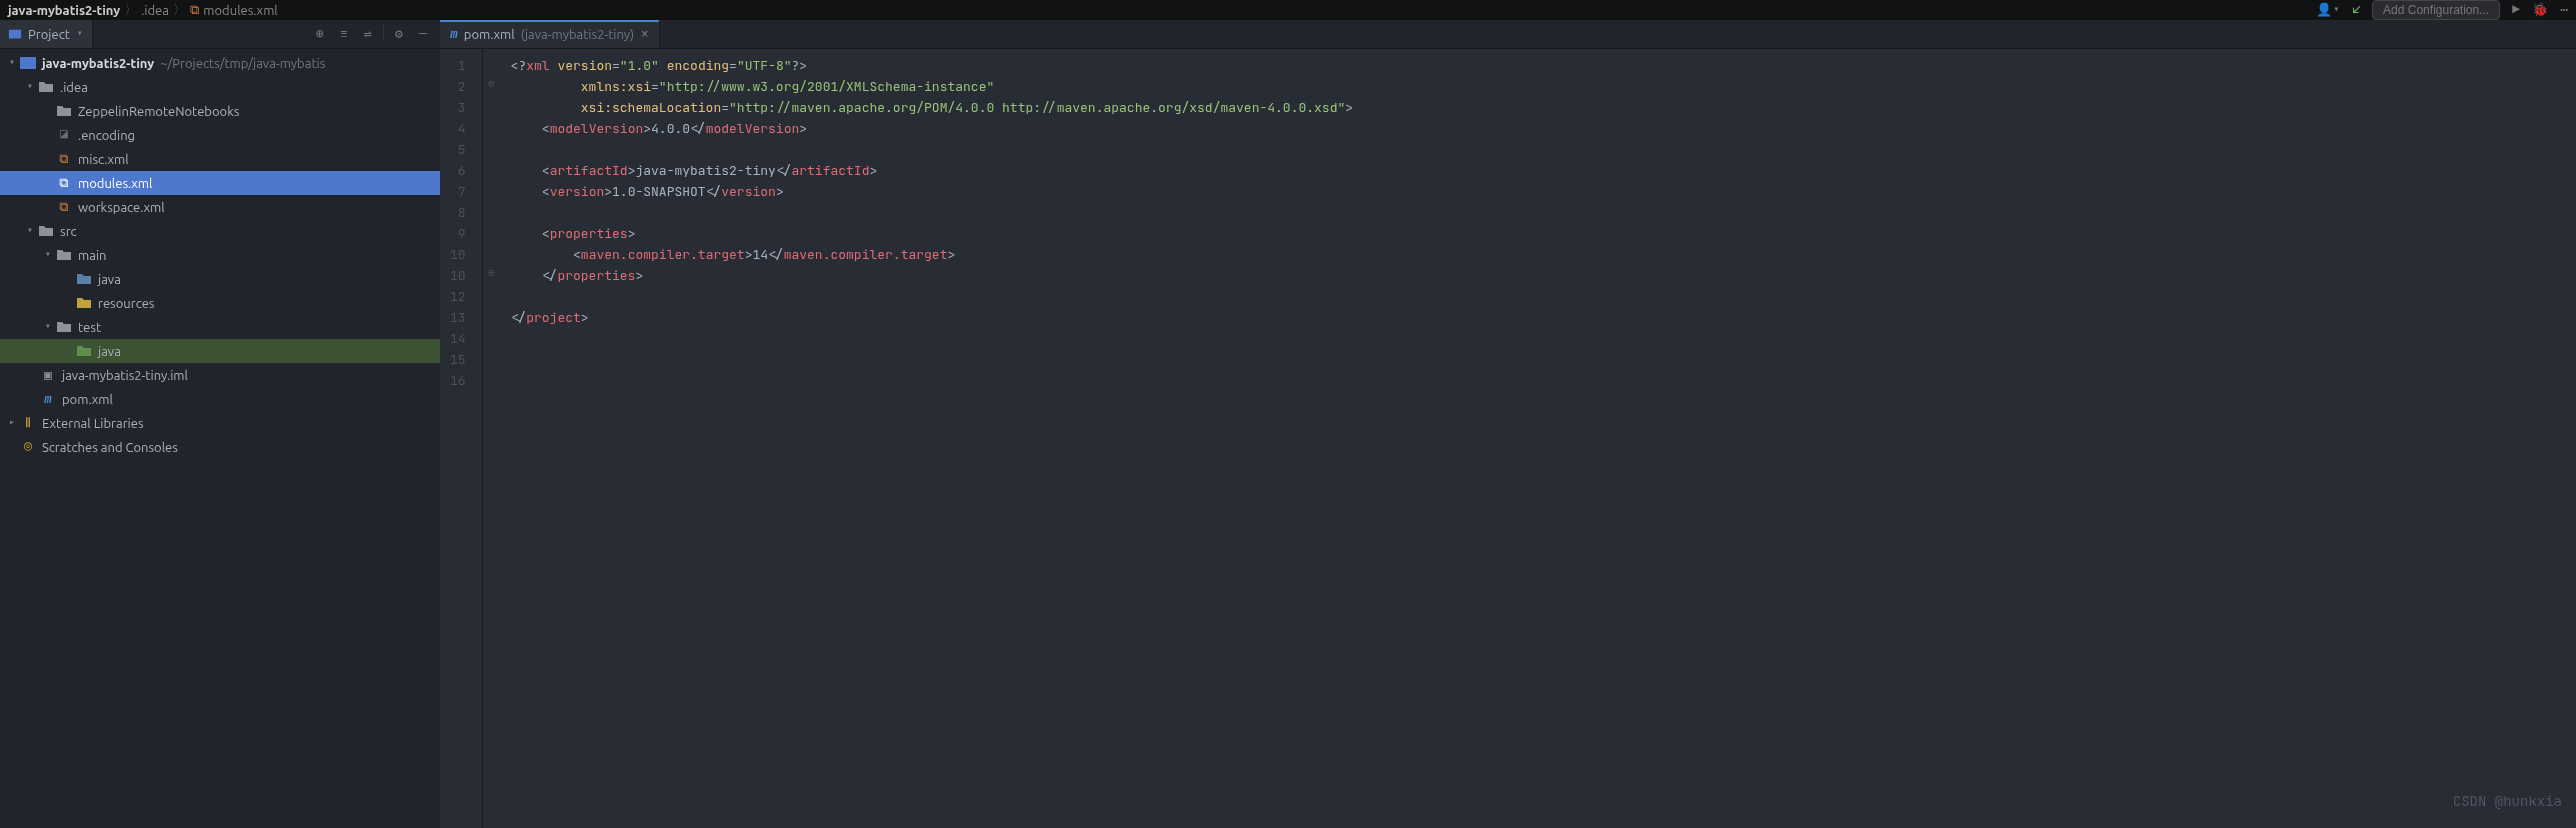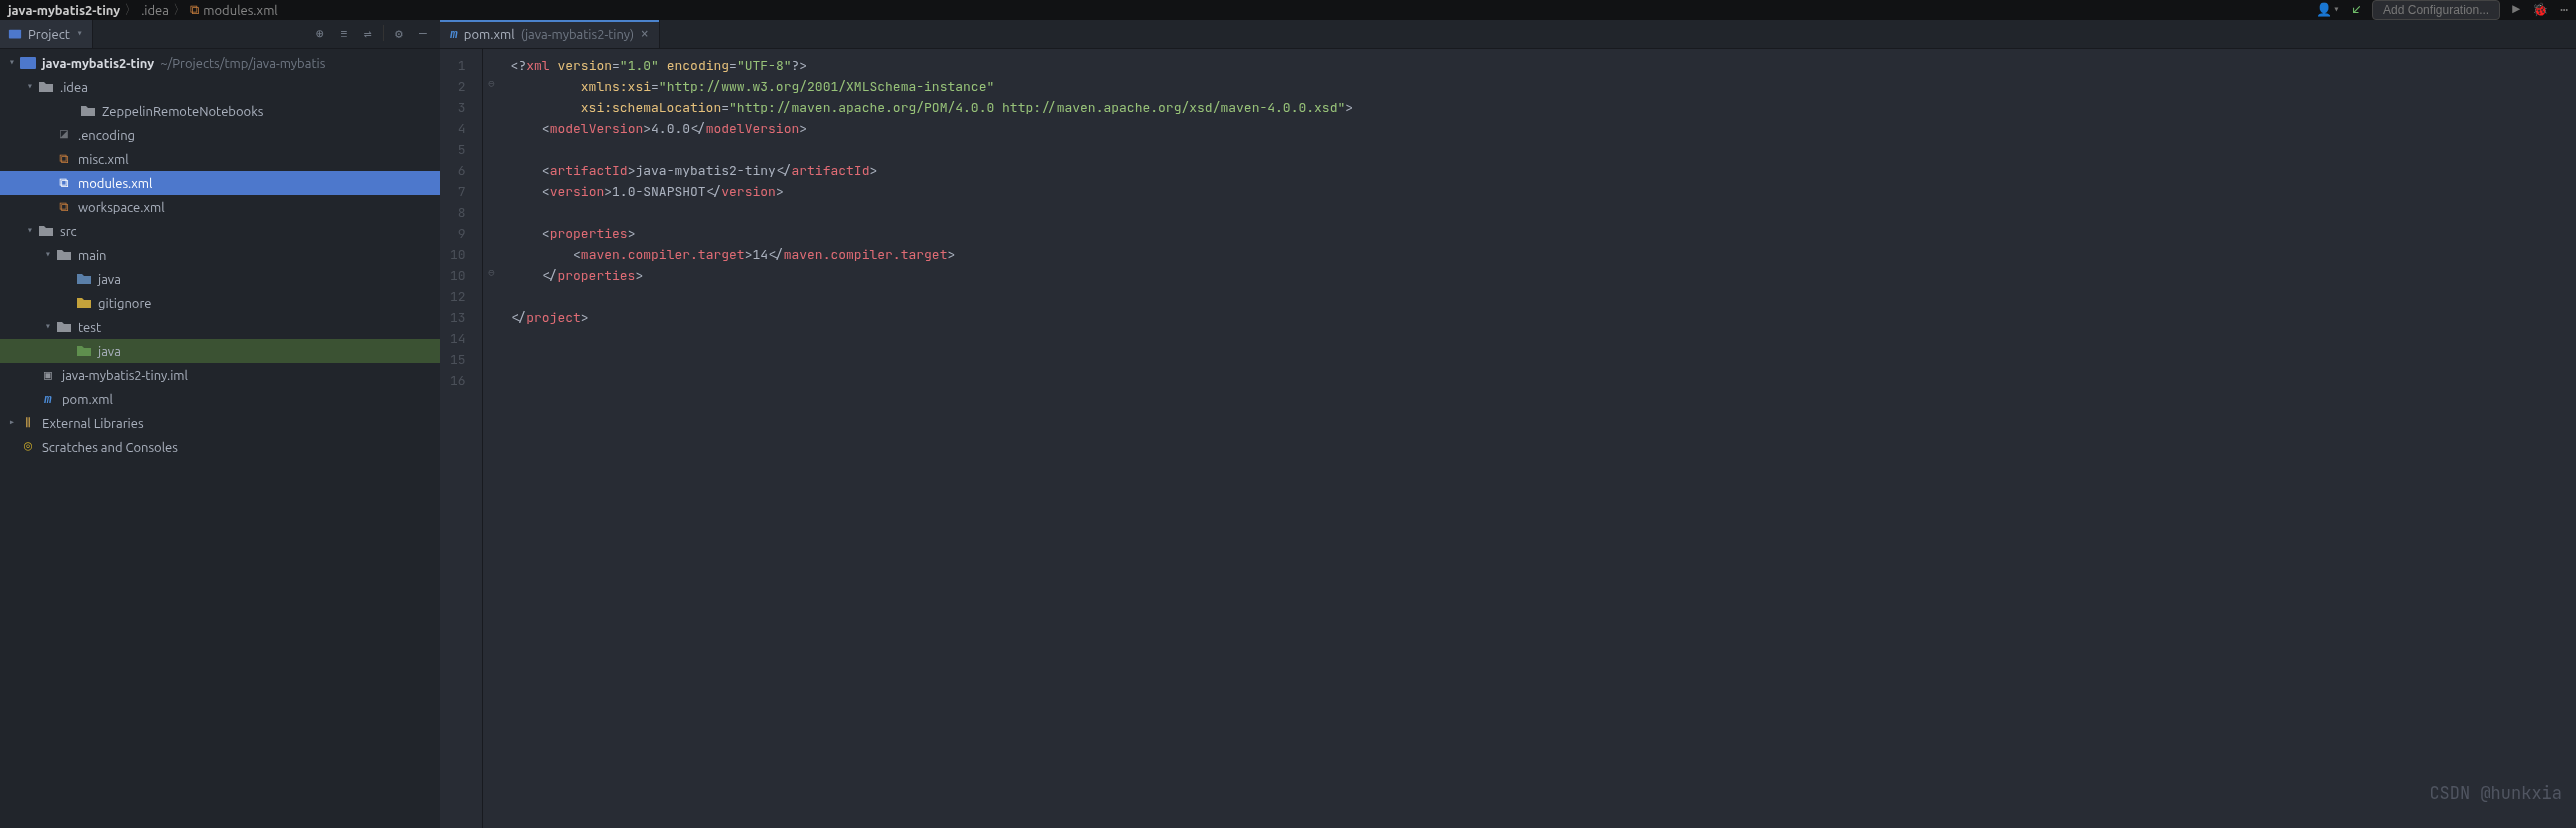--- a/index.html
+++ b/index.html
@@ -43,21 +43,21 @@
 .fold span{display:block;height:21px;text-align:center;font-size:11px}
 .code{padding:6px 0 6px 10px;flex:1}
 .ln{height:21px;line-height:21px;white-space:pre}
 .t-tag{color:#e06c75}
 .t-attr{color:#e5c07b}
 .t-str{color:#98c379}
 .t-txt{color:#abb2bf}
 .t-punc{color:#abb2bf}
 .top-right{margin-left:auto;display:flex;align-items:center;gap:12px;color:#777}
 .top-right .btn{border:1px solid #444;border-radius:4px;padding:1px 10px;background:#2a2c31;font-family:-apple-system,sans-serif;font-size:12px}
-.watermark{position:absolute;right:14px;bottom:22px;color:#505561;font-size:17px}
+.watermark{position:absolute;right:14px;bottom:16px;color:#505561;font-size:14px}
 </style>
 </head>
 <body>
 
 <div class="top">
   <span class="label" style="color:#ccc;font-weight:600">java-mybatis2-tiny</span>
   <span style="margin:0 4px;color:#555">〉</span>
   <span class="label">.idea</span>
   <span style="margin:0 4px;color:#555">〉</span>
   <span class="file-x" style="margin-right:4px">⧉</span>
@@ -104,21 +104,21 @@
       </div>
       <div class="row" style="padding-left:22px">
         <span class="ar">▾</span>
         <span class="ic">
             <svg viewBox="0 0 16 16">
               <path class="folder-ic" d="M1 3h5l2 2h7v8H1z"></path>
             </svg>
           </span>
         <span class="label">.idea</span>
       </div>
-      <div class="row" style="padding-left:80px">
+      <div class="row" style="padding-left:56px">
         <span class="ic">
             <svg viewBox="0 0 16 16">
               <path class="folder-ic" d="M1 3h5l2 2h7v8H1z"></path>
             </svg>
           </span>
         <span class="label">ZeppelinRemoteNotebooks</span>
       </div>
       <div class="row" style="padding-left:56px">
         <span class="ic file-g">◪</span>
         <span class="label">.encoding</span>
@@ -160,21 +160,21 @@
             </svg>
           </span>
         <span class="label">java</span>
       </div>
       <div class="row" style="padding-left:76px">
         <span class="ic">
             <svg viewBox="0 0 16 16">
               <path fill="#c4a23b" d="M1 3h5l2 2h7v8H1z"></path>
             </svg>
           </span>
-        <span class="label">gitignore</span>
+        <span class="label">resources</span>
       </div>
       <div class="row" style="padding-left:40px">
         <span class="ar">▾</span>
         <span class="ic">
             <svg viewBox="0 0 16 16">
               <path class="folder-ic" d="M1 3h5l2 2h7v8H1z"></path>
             </svg>
           </span>
         <span class="label">test</span>
       </div>

